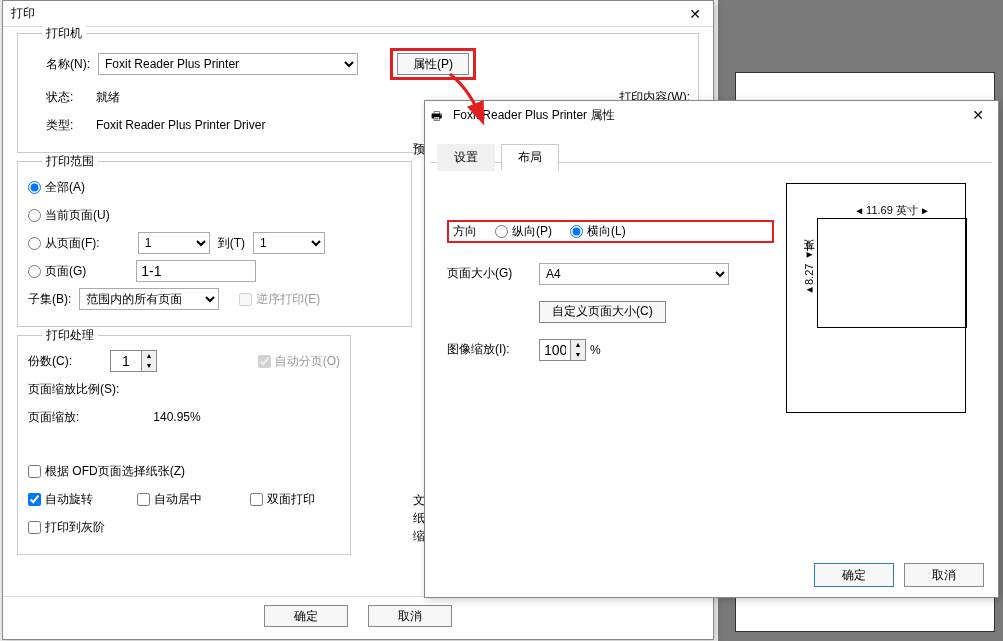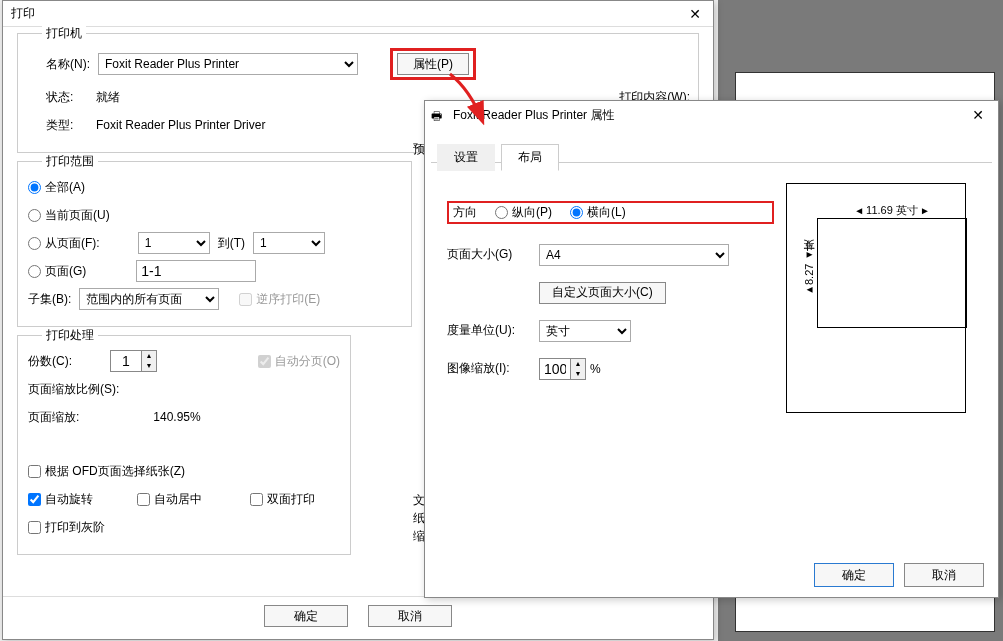--- a/index.html
+++ b/index.html
@@ -212,24 +212,20 @@
           <label><input type="radio" name="orient" style=""><span>纵向(P)</span></label>
           <label><input type="radio" name="orient" checked="" style=""><span>横向(L)</span></label>
         </div>
         <div class="props-row">
           <span class="props-label">页面大小(G)</span>
           <select style="width:190px"><option>A4</option></select>
         </div>
         <div class="props-row">
           <span class="props-label"></span>
           <button class="btn-small">自定义页面大小(C)</button>
-        </div>
-        <div class="props-row">
-          <span class="props-label">度量单位(U):</span>
-          <select class="w90"><option>英寸</option></select>
         </div>
         <div class="props-row">
           <span class="props-label">图像缩放(I):</span>
           <div class="spinner-wrap">
             <input type="text" class="w44" value="100" style="">
             <div class="spinner-btns">
                 <div>▲</div>
                 <div>▼</div>
               </div>
           </div>

